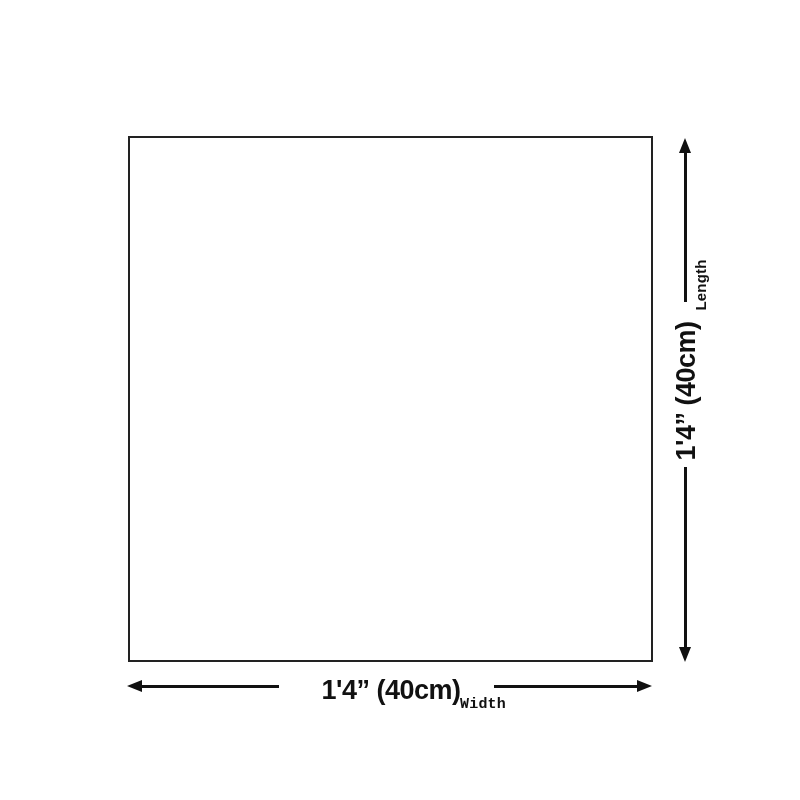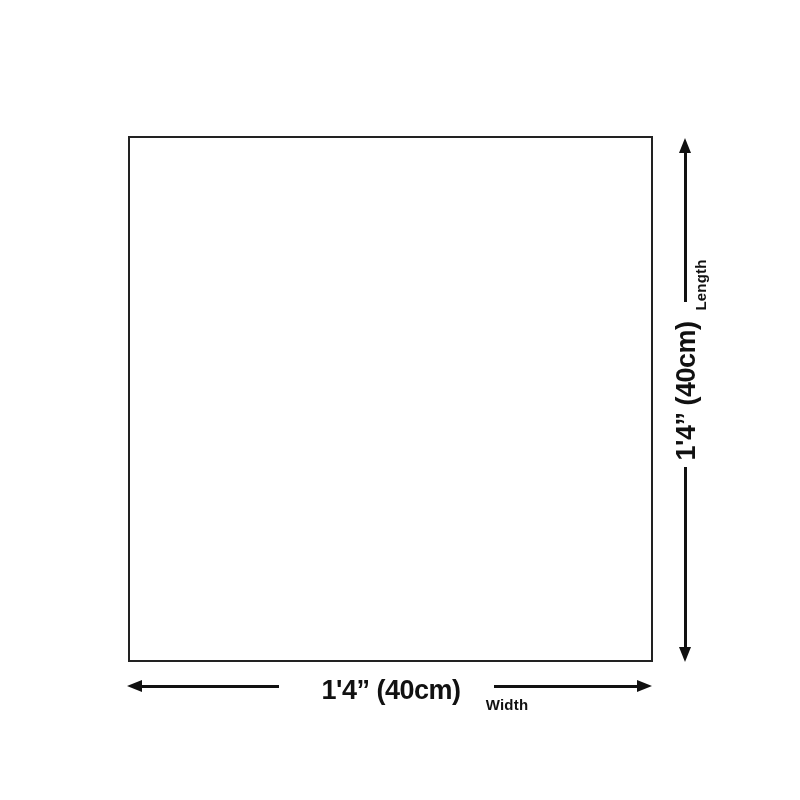--- a/index.html
+++ b/index.html
@@ -75,21 +75,21 @@
   .label{
     font-size:15px;
     letter-spacing:0.2px;
   }
   .rot{
     transform:translate(-50%,-50%) rotate(-90deg);
   }
   .v-value{left:686px; top:391px;}
   .v-label{left:700px; top:285px;}
   .h-value{left:391px; top:690px;}
-  .h-label{left:507px; top:704px;}
+  .h-label{left:483px; top:704px;font-family:Liberation Mono, monospace;}
 </style>
 </head>
 <body>
 
 <div class="stage">
 
   <div class="square"></div>
 
   <div>
     <div class="ah ah-up"></div>

